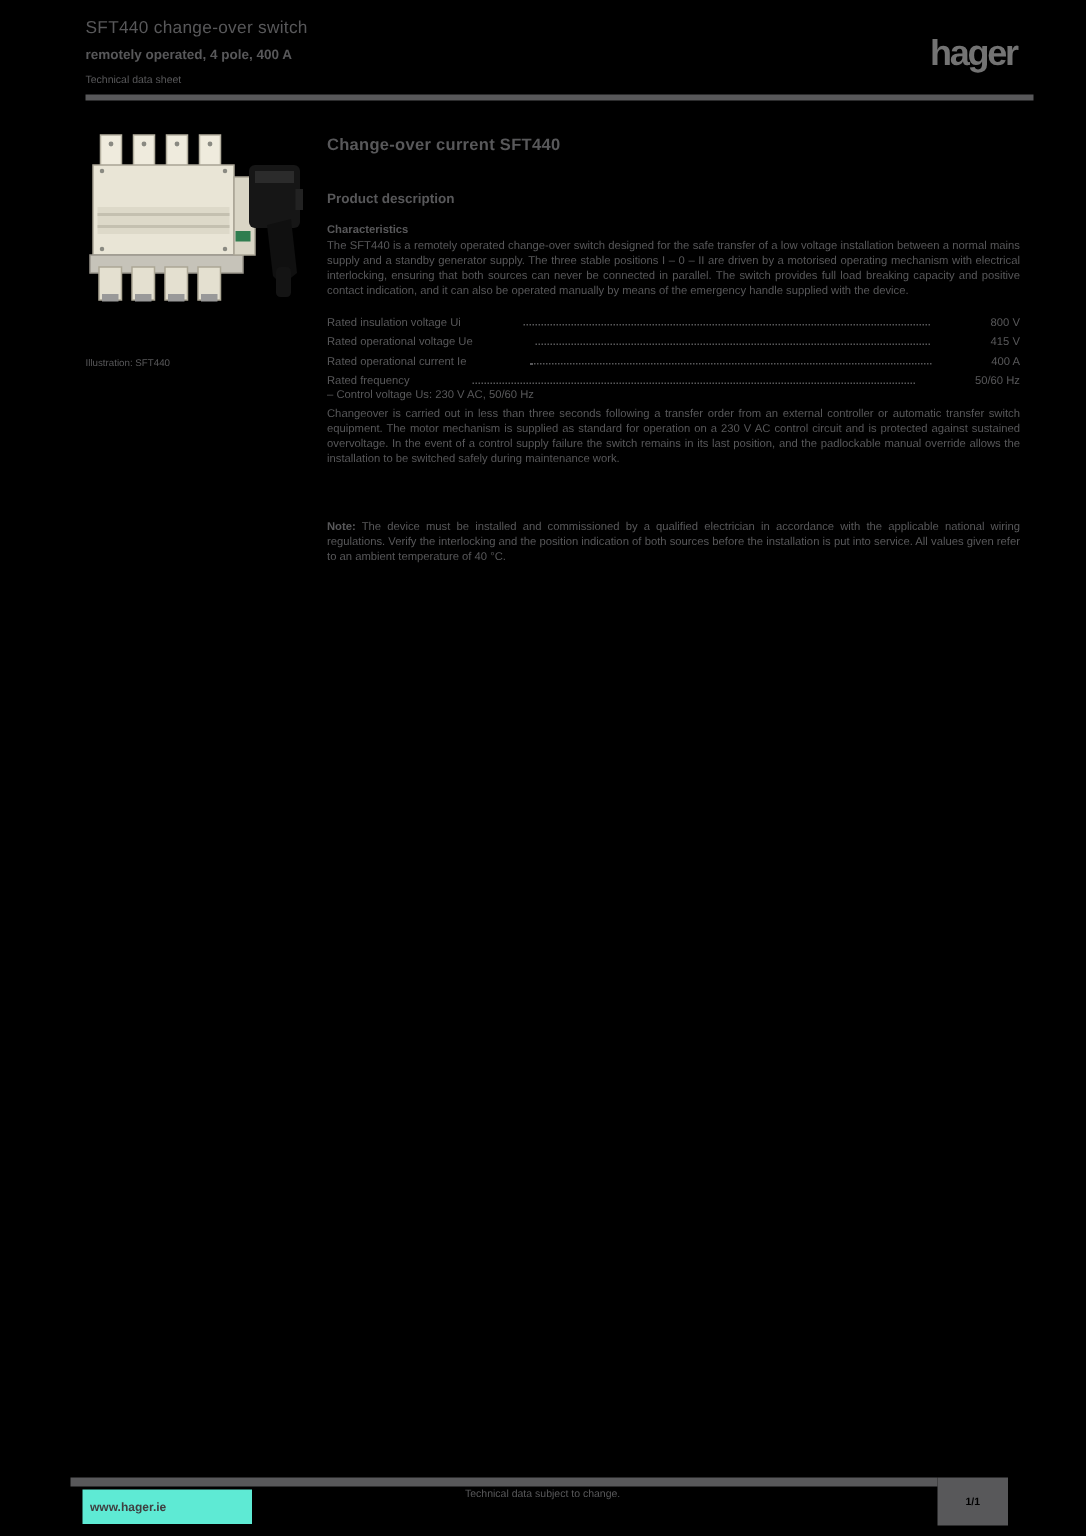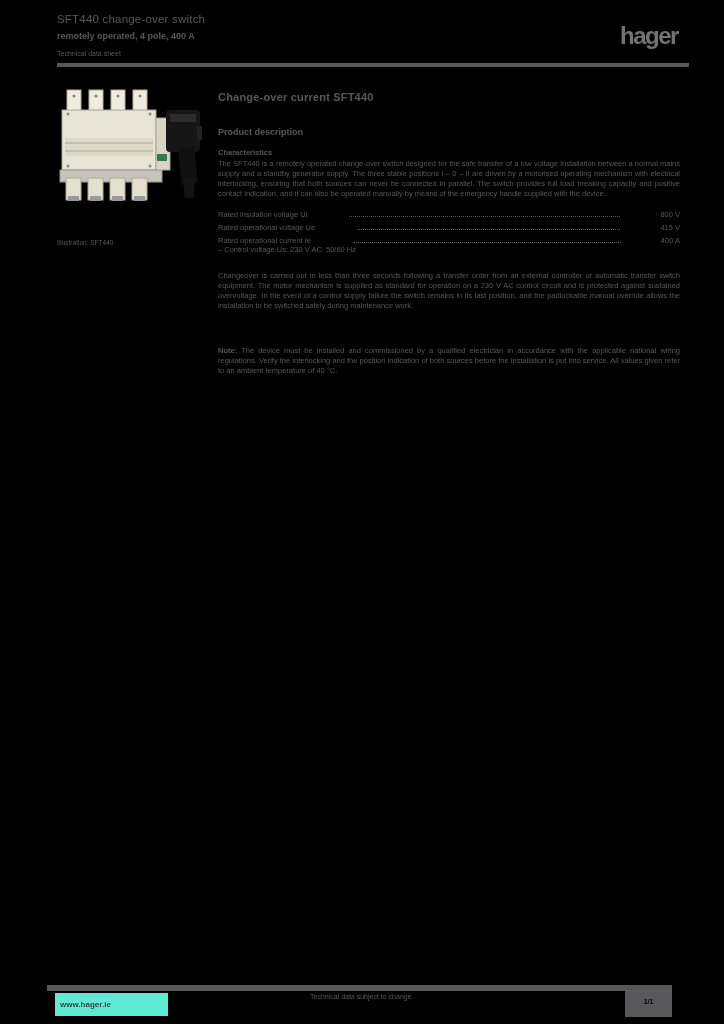--- a/index.html
+++ b/index.html
@@ -116,20 +116,25 @@
     <div class="spec-row">
       <span class="spec-label">Rated operational voltage Ue</span>
       <span class="spec-leader"></span>
       <span class="spec-value">415 V</span>
     </div>
     <div class="spec-row">
       <span class="spec-label">Rated operational current Ie</span>
       <span class="spec-leader"></span>
       <span class="spec-value">400 A</span>
     </div>
+    <div class="spec-row">
+      <span class="spec-label">Rated frequency</span>
+      <span class="spec-leader"></span>
+      <span class="spec-value">50/60 Hz</span>
+    </div>
     <div class="spec-note-row">–  Control voltage Us: 230 V AC, 50/60 Hz</div>
   </div>
 
   <div class="abs col para" id="section2-text">Changeover is carried out in less than three seconds following a transfer order from an external controller or automatic transfer switch equipment. The motor mechanism is supplied as standard for operation on a 230 V AC control circuit and is protected against sustained overvoltage. In the event of a control supply failure the switch remains in its last position, and the padlockable manual override allows the installation to be switched safely during maintenance work.</div>
   <div class="abs col para" id="note-paragraph">
     <span class="bold-inline">Note:</span>
     <span>The device must be installed and commissioned by a qualified electrician in accordance with the applicable national wiring regulations. Verify the interlocking and the position indication of both sources before the installation is put into service. All values given refer to an ambient temperature of 40 °C.</span>
   </div>
 
   <div class="abs" id="footer-bar"></div>

